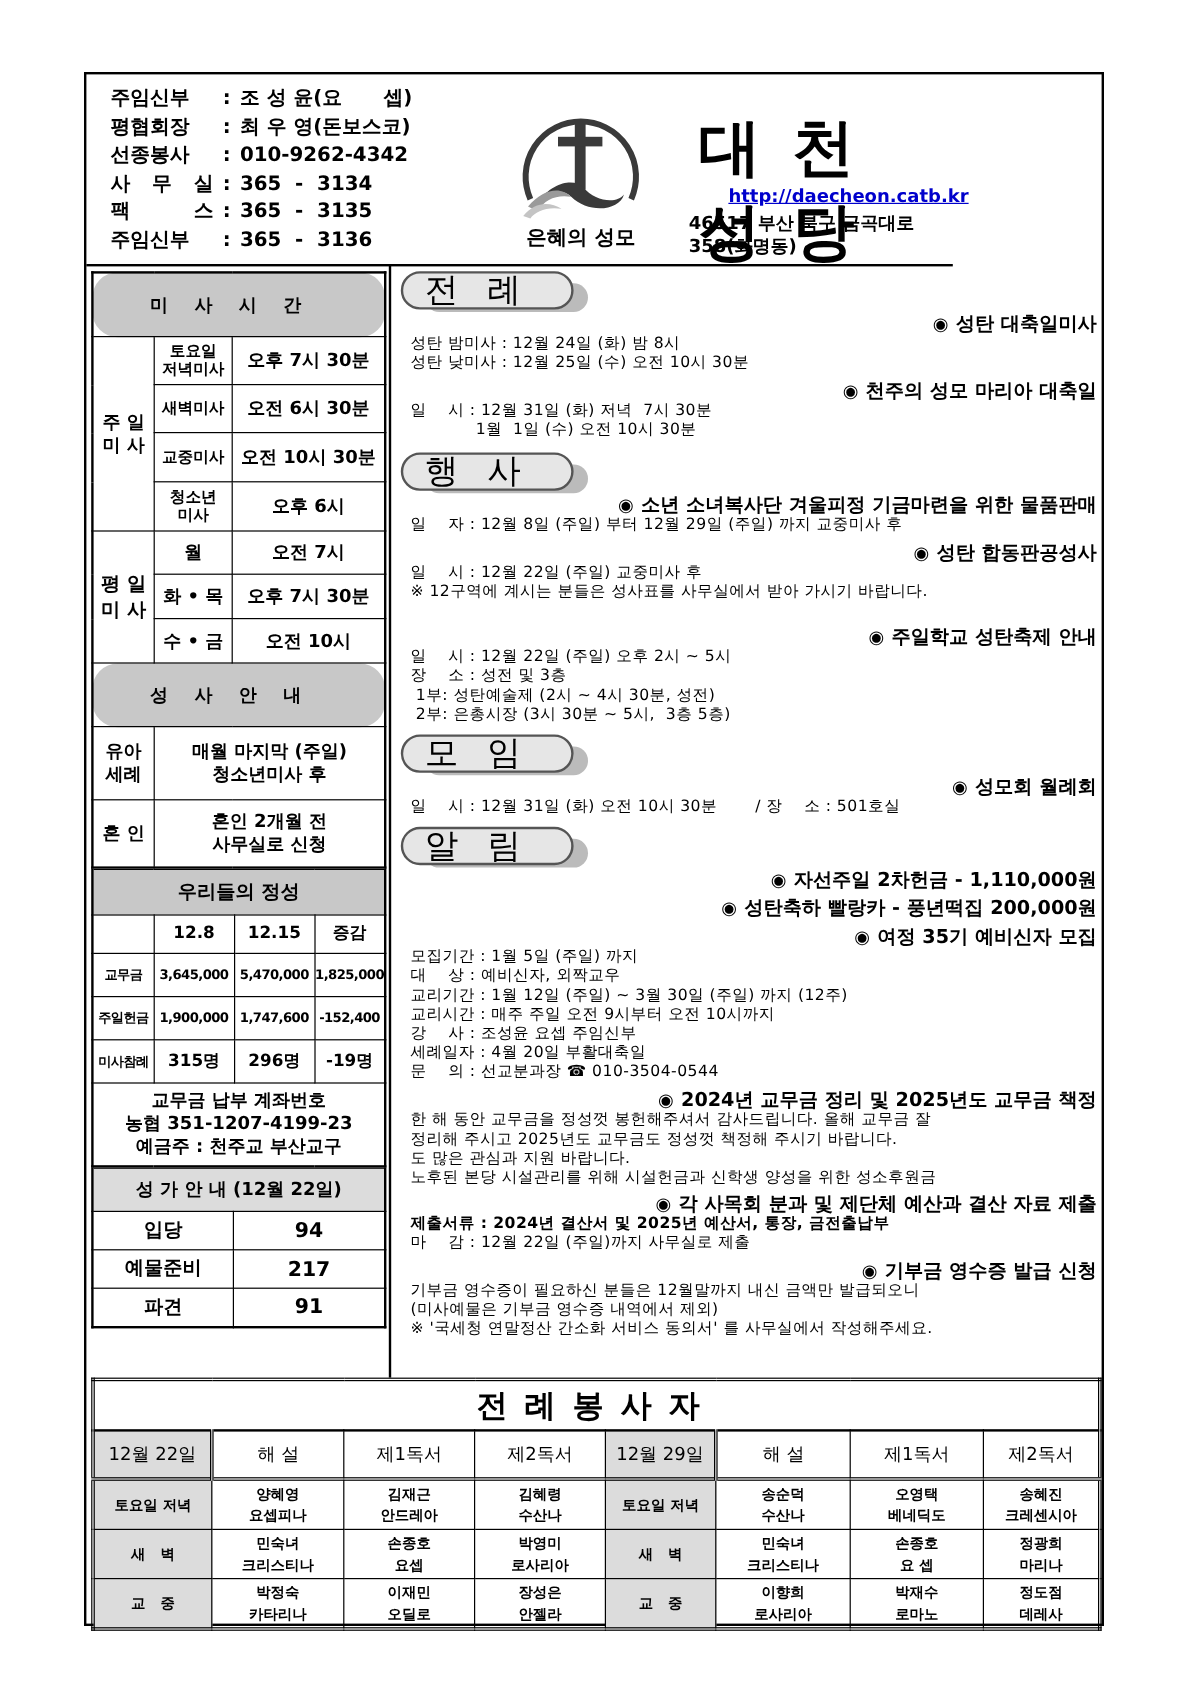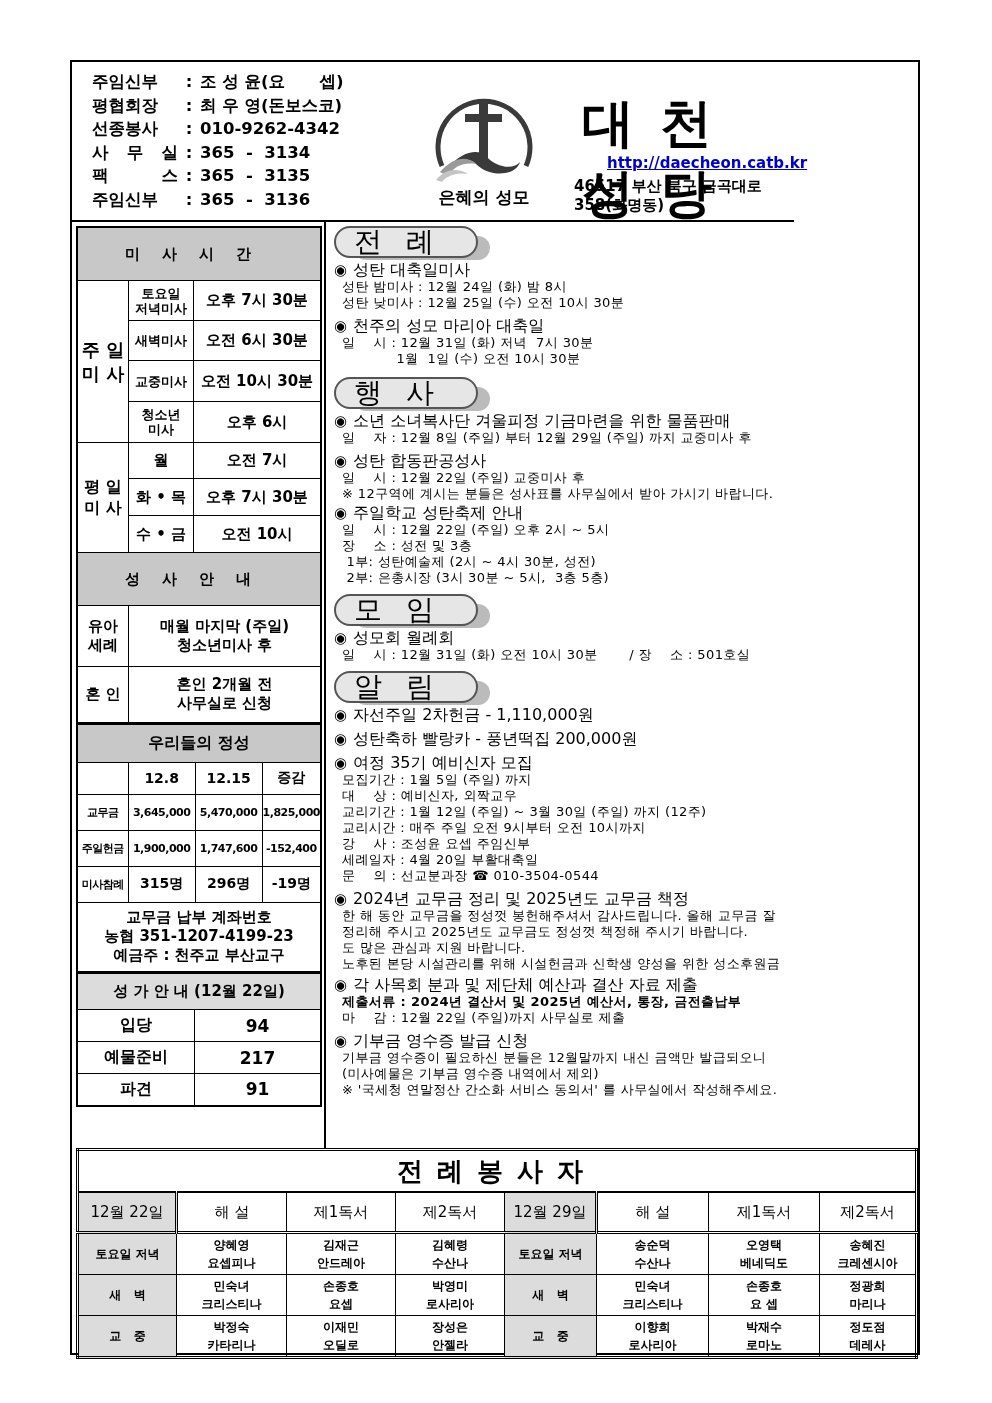--- a/index.html
+++ b/index.html
@@ -16,30 +16,30 @@
   .title { position: absolute; left: 510px; top: 27px; font-size: 52px; font-weight: bold; letter-spacing: 26px; font-family: Liberation Sans, sans-serif; }
   .url { position: absolute; left: 535px; top: 92px; color: #0000cc; text-decoration: underline; font-size: 15px; font-weight: bold; }
   .addr { position: absolute; left: 502px; top: 115px; font-size: 15px; font-weight: bold; }
 
   
   .leftcol { position: absolute; left: 4px; top: 164px; width: 246px; }
   table.lt { border-collapse: collapse; width: 246px; border: 2px solid #000; }
   table.lt td { border: 1px solid #000; text-align: center; font-weight: bold; padding: 0; }
   .gray { background: #c8c8c8; }
   .lgray { background: #dcdcdc; }
-  .thead { height: 52px; font-size: 17px; letter-spacing: 22px; }
+  .thead { height: 52px; font-size: 17px; letter-spacing: 22px; border-radius: 21px; }
   .ms td { font-size: 15px; }
   .small { font-size: 13px !important; line-height: 15px; }
   .tiny { font-size: 11px !important; letter-spacing: -0.5px; }
   .vdiv { position: absolute; left: 252px; top: 158px; width: 2px; height: 928px; background: #000; }
 
   
   .rightcol { position: absolute; left: 262px; top: 162px; width: 580px; font-family: "DejaVu Sans", sans-serif; }
   .pill { display: inline-block; position: relative; border: 2px solid #555; border-radius: 18px; background: #e6e6e6; padding: 0 18px; height: 28px; line-height: 28px; font-size: 28px; letter-spacing: 24px; box-shadow: 16px 6px 0 -4px #bbb; margin-top: 2px; }
-  .item-h { font-size: 16px; font-weight: normal; line-height: 18px; margin-top: 3px; white-space: nowrap; }
+  .item-h { font-size: 16px; font-weight: bold; line-height: 18px; margin-top: 3px; white-space: nowrap; text-align: right; }
   .item-h .bul { font-size: 15px; margin-right: 6px; }
   .item-b { font-size: 13px; line-height: 16px; padding-left: 8px; white-space: pre; letter-spacing: 0.4px; }
   .item-b.bold { font-weight: bold; }
   .sec { margin-bottom: 2px; }
 
   
   .bottom { position: absolute; left: 4px; top: 1086px; width: 842px; }
   table.bt { border-collapse: collapse; width: 842px; border: 3px double #000; }
   table.bt td { border: 1px solid #000; text-align: center; padding: 0; }
   .bt-title { height: 40px; font-size: 26px; font-weight: bold; letter-spacing: 14px; }
@@ -81,21 +81,21 @@
 
   <div class="vdiv"></div>
 
   <div class="leftcol">
     <table class="lt ms">
       <tbody>
           <tr>
             <td colspan="3" class="gray thead">미사시간</td>
           </tr>
       <tr style="height:40px">
-            <td rowspan="4" style="width:50px;white-space:pre-line;font-size:18px">주 일
+            <td rowspan="4" style="width:50px;white-space:pre-line;font-size:15px">주 일
 미 사</td>
         <td class="small" style="width:64px;white-space:pre-line">토요일
 저녁미사</td>
         <td>오후 7시 30분</td>
           </tr>
       <tr style="height:40px">
             <td class="small">새벽미사</td>
             <td>오전 6시 30분</td>
           </tr>
       <tr style="height:41px">
@@ -208,21 +208,21 @@
       <div class="item-b">            1월  1일 (수) 오전 10시 30분</div>
     </div>
 
     <div class="sec" style="margin-top:8px">
       <div class="pill">행사</div>
       <div class="item-h"><span class="bul">◉</span><span>소년 소녀복사단 겨울피정 기금마련을 위한 물품판매</span></div>
       <div class="item-b">일    자 : 12월 8일 (주일) 부터 12월 29일 (주일) 까지 교중미사 후</div>
       <div class="item-h" style="margin-top:6px"><span class="bul">◉</span><span>성탄 합동판공성사</span></div>
       <div class="item-b">일    시 : 12월 22일 (주일) 교중미사 후</div>
       <div class="item-b">※ 12구역에 계시는 분들은 성사표를 사무실에서 받아 가시기 바랍니다.</div>
-      <div class="item-h" style="margin-top:2px"><span class="bul">◉</span><span>주일학교 성탄축제 안내</span></div>
+      <div class="item-h" style="margin-top:20px"><span class="bul">◉</span><span>주일학교 성탄축제 안내</span></div>
       <div class="item-b">일    시 : 12월 22일 (주일) 오후 2시 ~ 5시</div>
       <div class="item-b">장    소 : 성전 및 3층</div>
       <div class="item-b"> 1부: 성탄예술제 (2시 ~ 4시 30분, 성전)</div>
       <div class="item-b"> 2부: 은총시장 (3시 30분 ~ 5시,  3층 5층)</div>
     </div>
 
     <div class="sec" style="margin-top:6px">
       <div class="pill">모임</div>
       <div class="item-h"><span class="bul">◉</span><span>성모회 월례회</span></div>
       <div class="item-b">일    시 : 12월 31일 (화) 오전 10시 30분       / 장    소 : 501호실</div>

